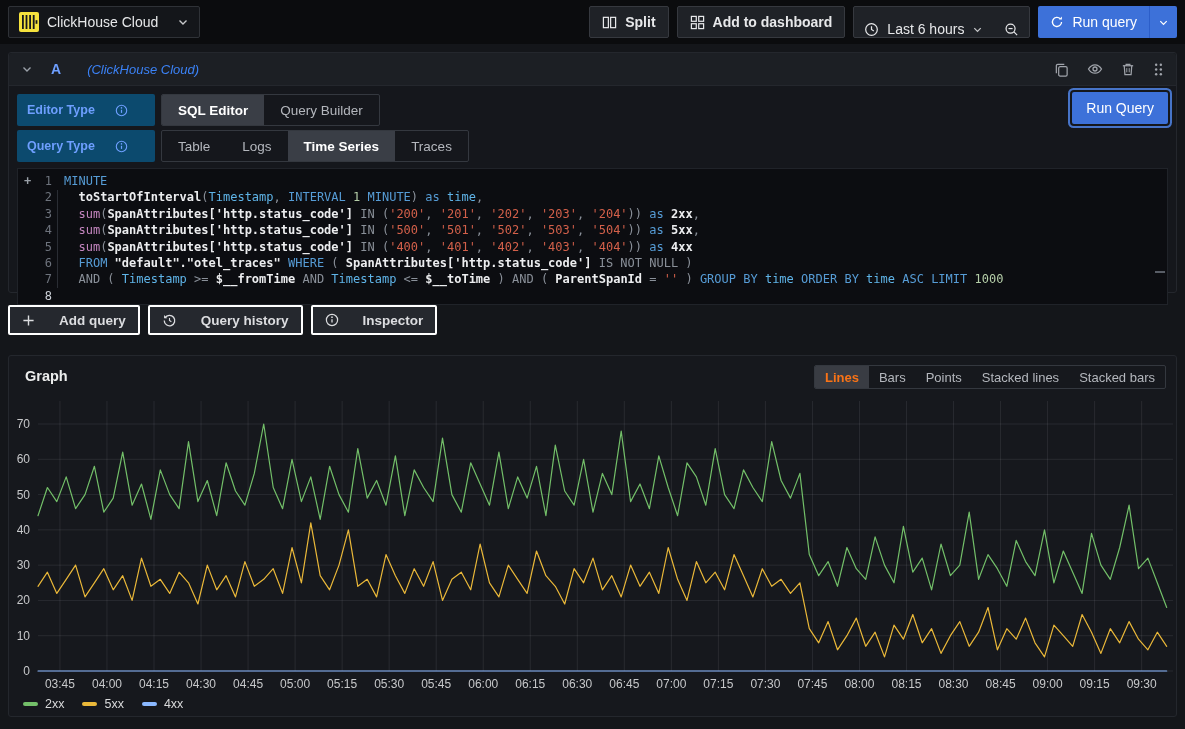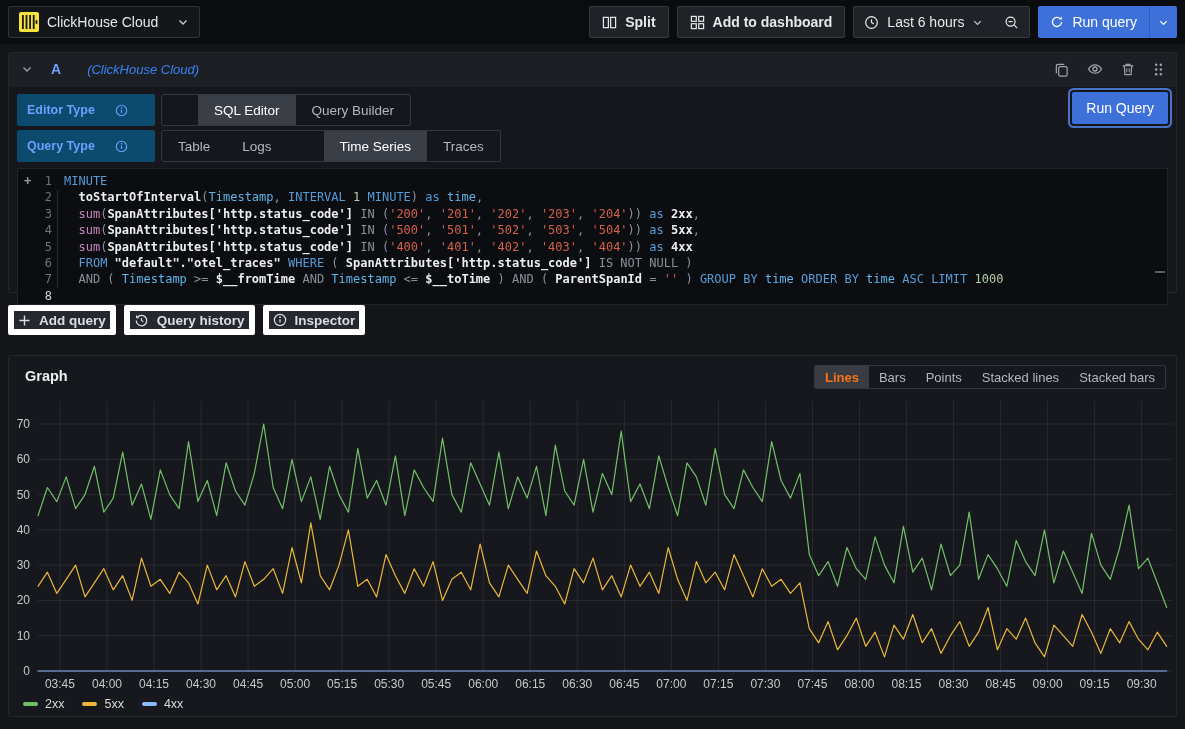--- a/index.html
+++ b/index.html
@@ -9,21 +9,21 @@
   
   .topnav { position:absolute; top:0; left:0; width:1185px; height:44px;
     background:#0b0c0e; display:flex; align-items:center; padding:0 8px; }
   .ds-picker { display:flex; align-items:center; gap:8px; width:192px; height:32px;
     background:#14161a; border:1px solid #2f3237; border-radius:2px; padding:0 10px; cursor:pointer; }
   .ds-picker .lbl { flex:1; font-size:14px; color:#e7e8ea; }
   .nav-right { margin-left:auto; display:flex; align-items:center; gap:8px; }
   .nav-btn { display:flex; align-items:center; gap:8px; height:32px; padding:0 12px;
     background:#1f2227; border:1px solid #36393f; border-radius:2px;
     color:#e7e8ea; font-size:14px; font-weight:700; cursor:pointer; }
-  .time-group { display:flex; align-items:center; height:32px; border:1px solid #36393f;
+  .time-group { display:flex; align-items:flex-end; height:32px; border:1px solid #36393f;
     border-radius:2px; background:#1f2227; }
   .time-group .seg { display:flex; align-items:center; gap:8px; padding:0 10px;
     font-size:14px; font-weight:500; color:#e7e8ea; cursor:pointer; }
   .time-group .divider { width:1px; background:#36393f; }
   .run-query { display:flex; align-items:stretch; height:32px; background:#3d71d9;
     border-radius:2px; color:#fff; overflow:hidden; cursor:pointer; }
   .run-query .main { display:flex; align-items:center; gap:8px; padding:0 12px;
     font-size:14px; font-weight:500; }
   .run-query .divider { width:1px; background:#2c5ec9; }
   .run-query .caret { display:flex; align-items:center; padding:0 8px; }
@@ -39,21 +39,21 @@
   .icon-btn { cursor:pointer; display:flex; align-items:center; }
   .qp-body { padding:6px 8px; position:relative; }
   .form-row { display:flex; align-items:center; margin:2px 0 4px 0; gap:6px; }
   .label-chip { display:flex; align-items:center; gap:20px; height:32px; padding:0 10px;
     background:#0c4a6e; border-radius:2px; width:138px; }
   .label-chip .txt { color:#6e9fff; font-size:12.5px; font-weight:600; }
   .segmented { display:flex; align-items:stretch; height:32px; border:1px solid #34383f;
     border-radius:2px; overflow:hidden; }
   .segmented .opt { display:flex; align-items:center; padding:0 16px; font-size:13.5px;
     color:#b4b7bd; cursor:pointer; }
-  .segmented .opt.sel { background:#3a3e46; color:#fff; font-weight:400;margin-left:36px; }
+  .segmented .opt.sel { background:#3a3e46; color:#fff; font-weight:700; }
   .runq-btn { position:absolute; right:8px; top:6px; height:32px; padding:0 14px;
     background:#3d71d9; color:#fff; font-size:14px; font-weight:500; border:none;
     border-radius:2px; cursor:pointer;
     box-shadow:0 0 0 2px #15171c, 0 0 0 4px rgba(76,126,219,.9); }
 
   
   .code-editor { position:relative; margin-top:6px; height:137px; background:#0c0d11;
     border:1px solid #202329; font-family:"DejaVu Sans Mono",monospace; font-size:12px;
     padding-top:4px; overflow:hidden; }
   .code-line { display:flex; height:16.4px; line-height:16.4px; white-space:pre; position:relative; }
@@ -66,22 +66,22 @@
   .tk-kw  { color:#569cd6; }
   .tk-ref { color:#5fb4e8; }
   .tk-op  { color:#8a9099; }
   .tk-str { color:#d3604a; }
   .tk-num { color:#b5cea8; }
   .tk-mag { color:#c586c0; }
   .tk-fn  { color:#ecedef; font-weight:700; }
 
   
   .actions { position:absolute; left:8px; top:305px; display:flex; gap:8px; }
-  .action-btn { display:flex; align-items:center; gap:8px; height:30px; padding:0 4px;
-    background:#25282e; border:6px solid #ffffff; border-radius:2px;
+  .action-btn { display:flex; align-items:center; gap:24px; height:30px; padding:0 12px;
+    background:#25282e; border:2px solid #ffffff; border-radius:2px;
     color:#dcdde0; font-size:13.5px; font-weight:600; cursor:pointer; }
 
   
   .graph-panel { position:absolute; left:8px; top:355px; width:1169px; height:362px;
     background:#16181d; border:1px solid #24272d; border-radius:3px; }
   .gp-header { position:relative; height:40px; }
   .gp-title { position:absolute; left:16px; top:12px; font-size:14.5px; font-weight:700; color:#eceded; }
   .mode-toggle { position:absolute; right:10px; top:9px; display:flex; align-items:stretch;
     height:24px; border:1px solid #34383f; border-radius:2px; overflow:hidden; }
   .mode-toggle .opt { display:flex; align-items:center; padding:0 10px; font-size:13px;

